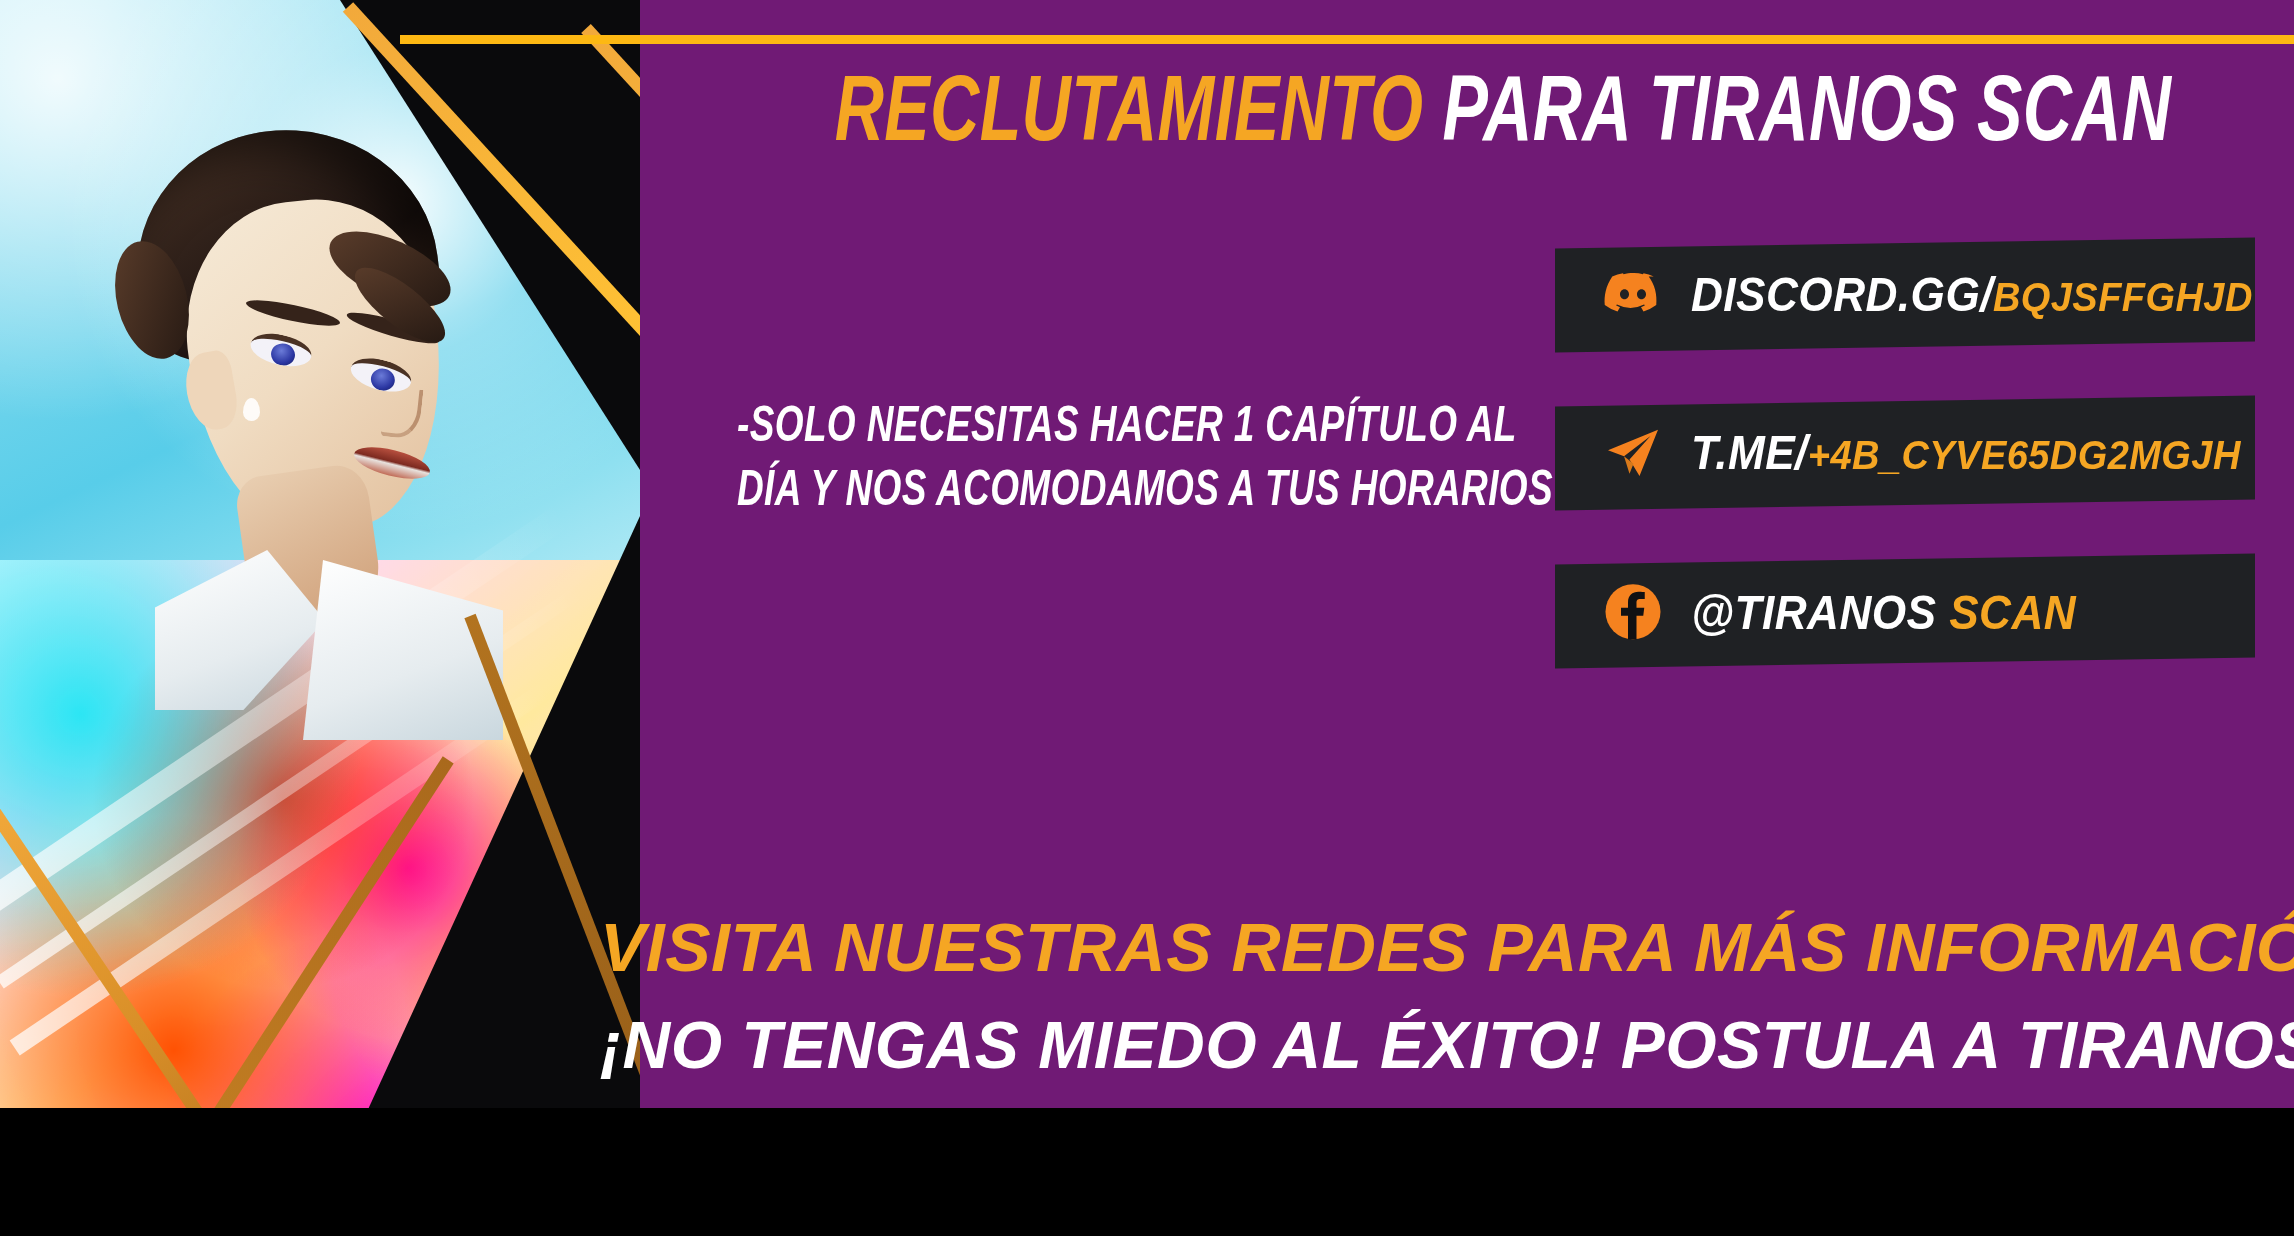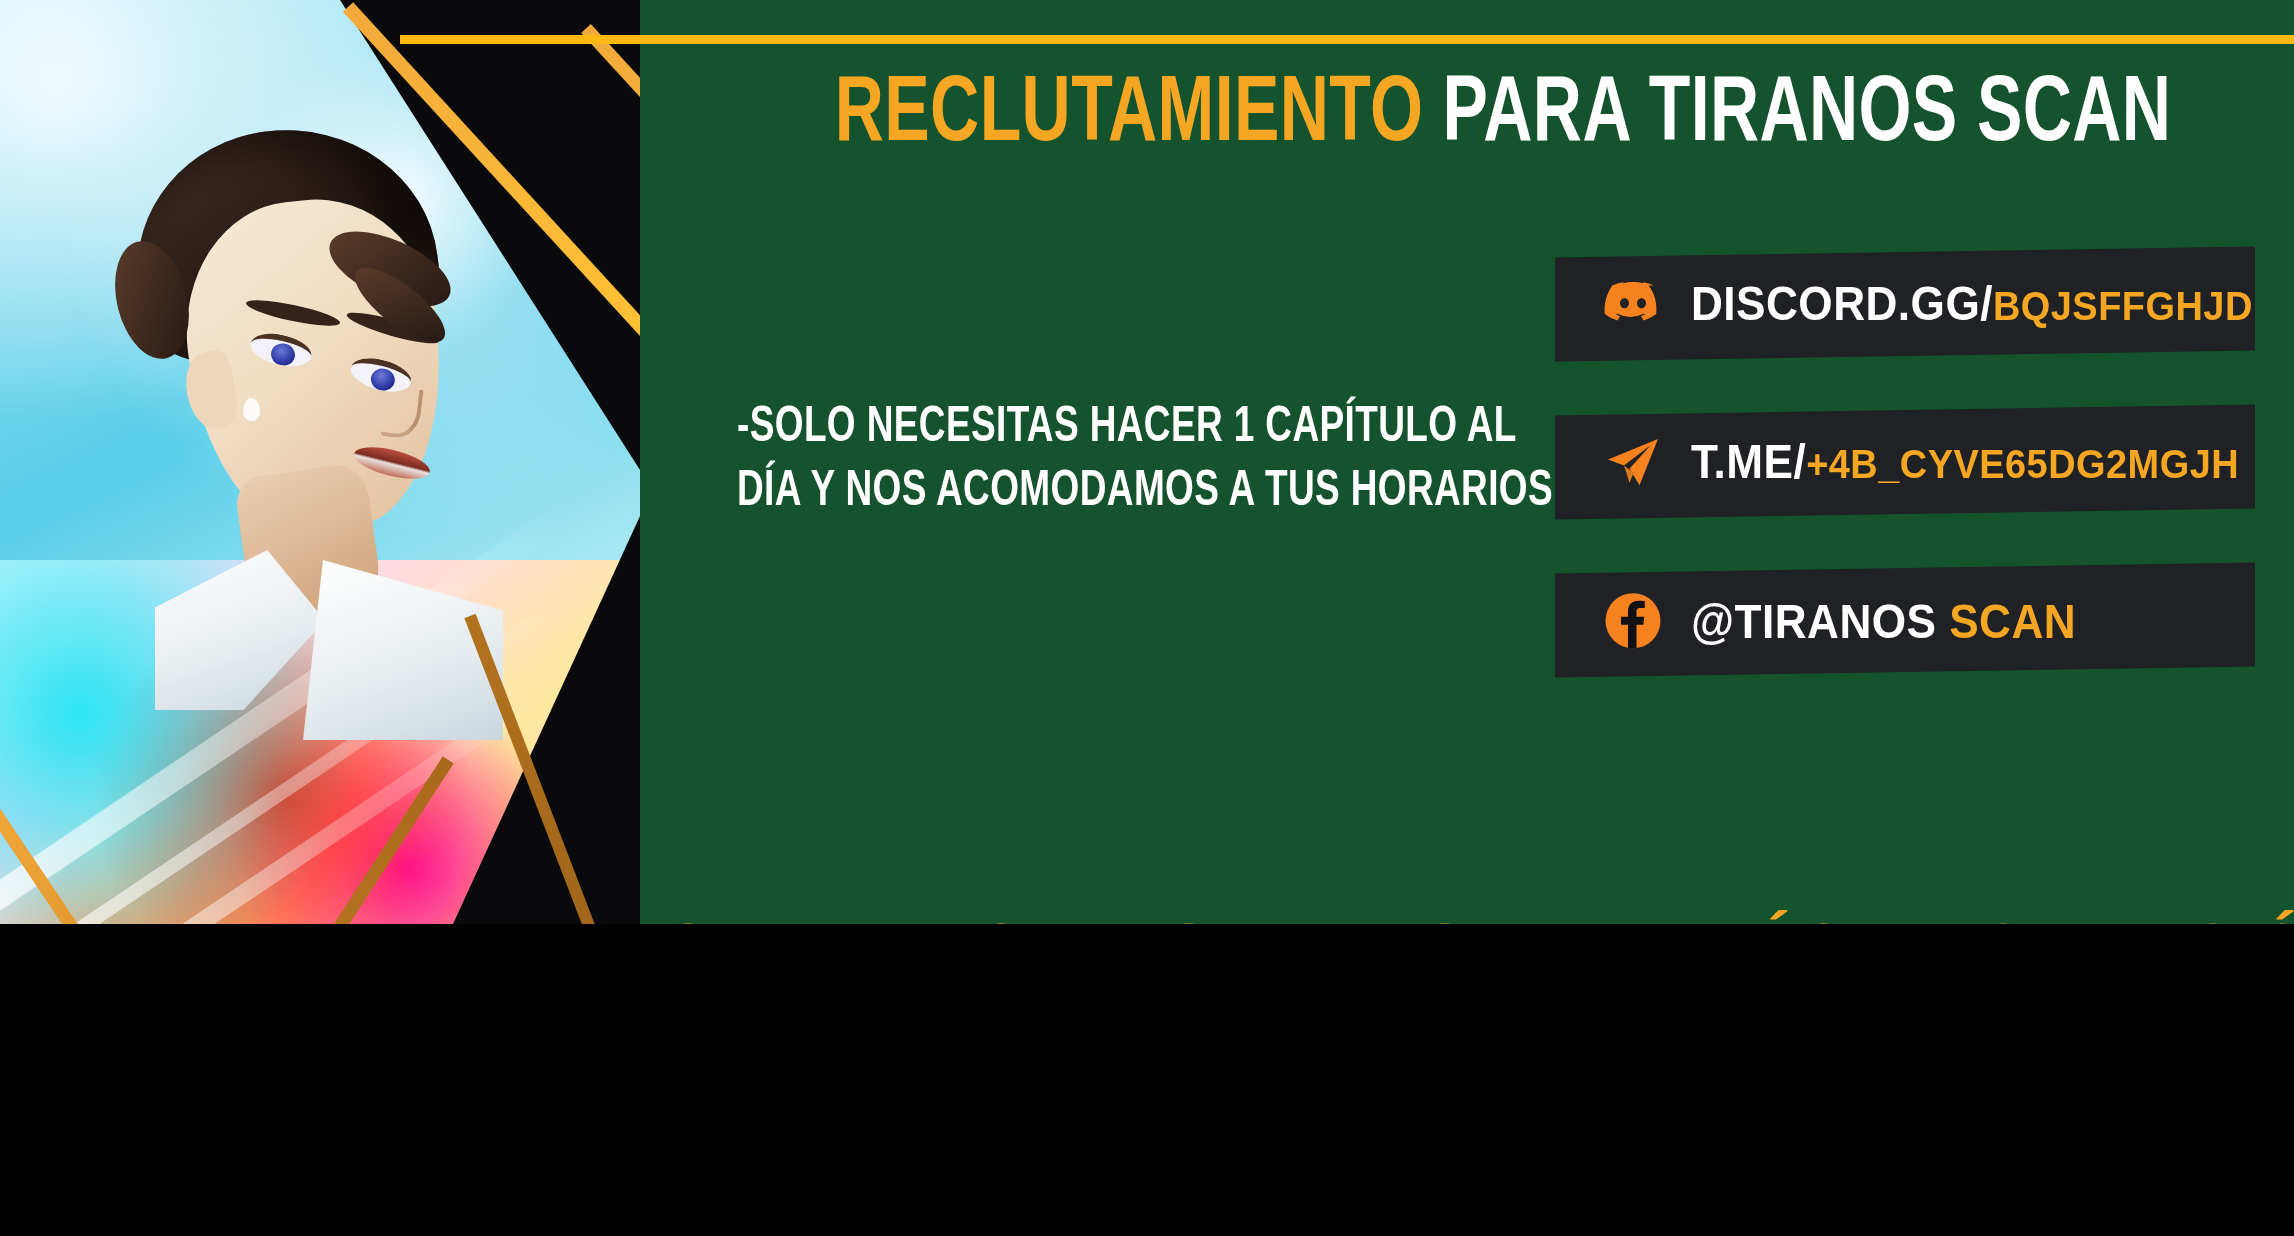--- a/index.html
+++ b/index.html
@@ -6,23 +6,24 @@
     margin: 0;
     padding: 0;
     background: #000;
   }
   body {
     font-family: "Liberation Sans", sans-serif;
   }
   #banner {
     position: relative;
     width: 2294px;
-    height: 924px;
-    background: #14532d;
+    height: 1108px;
+    background: #701a75;
     overflow: hidden;
+    font-style: italic;
   }
 
   
   #artwork {
     position: absolute;
     left: 0; top: 0;
     width: 640px; height: 1236px;
     overflow: hidden;
     background: #0a0a0c;
   }
@@ -244,21 +245,21 @@
     text-align: center;
     color: #fff;
     font-size: 50px;
     line-height: 64px;
   }
   .bullet { margin-bottom: 44px; }
   .bullet-line { display: block; }
 
   #cards {
     position: absolute;
-    left: 955px; top: 252px;
+    left: 955px; top: 243px;
     width: 700px;
   }
   .card {
     position: relative;
     display: flex;
     align-items: center;
     background: #1f2124;
     height: 104px;
     margin-bottom: 54px;
     padding-left: 46px;

